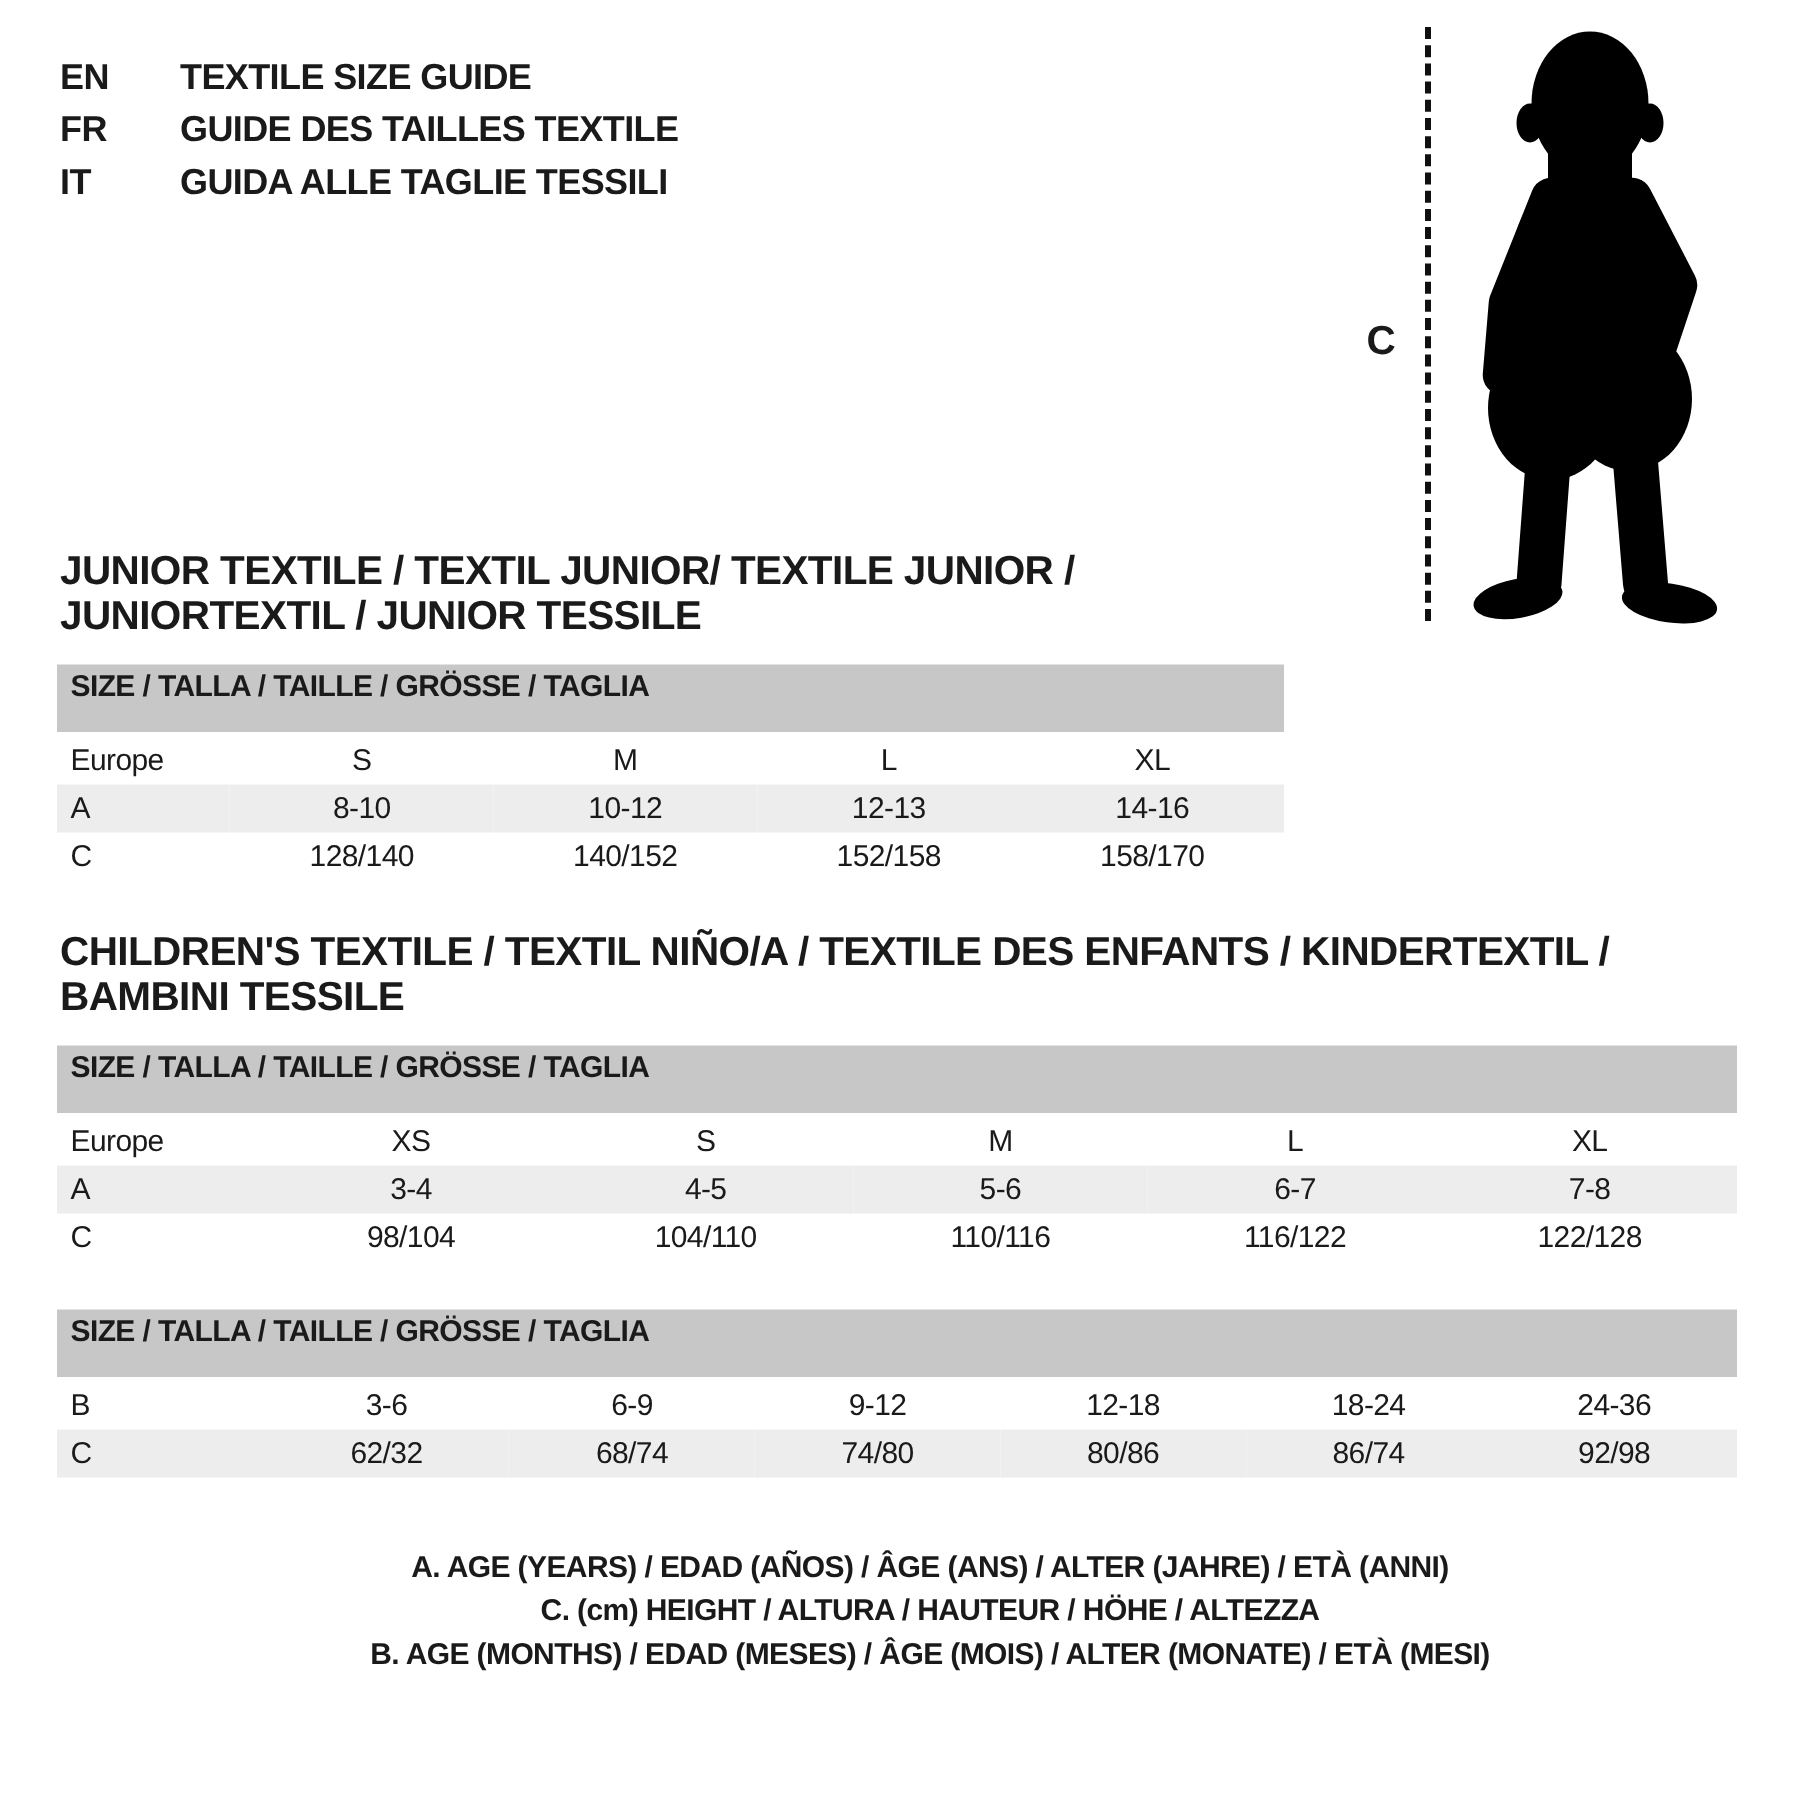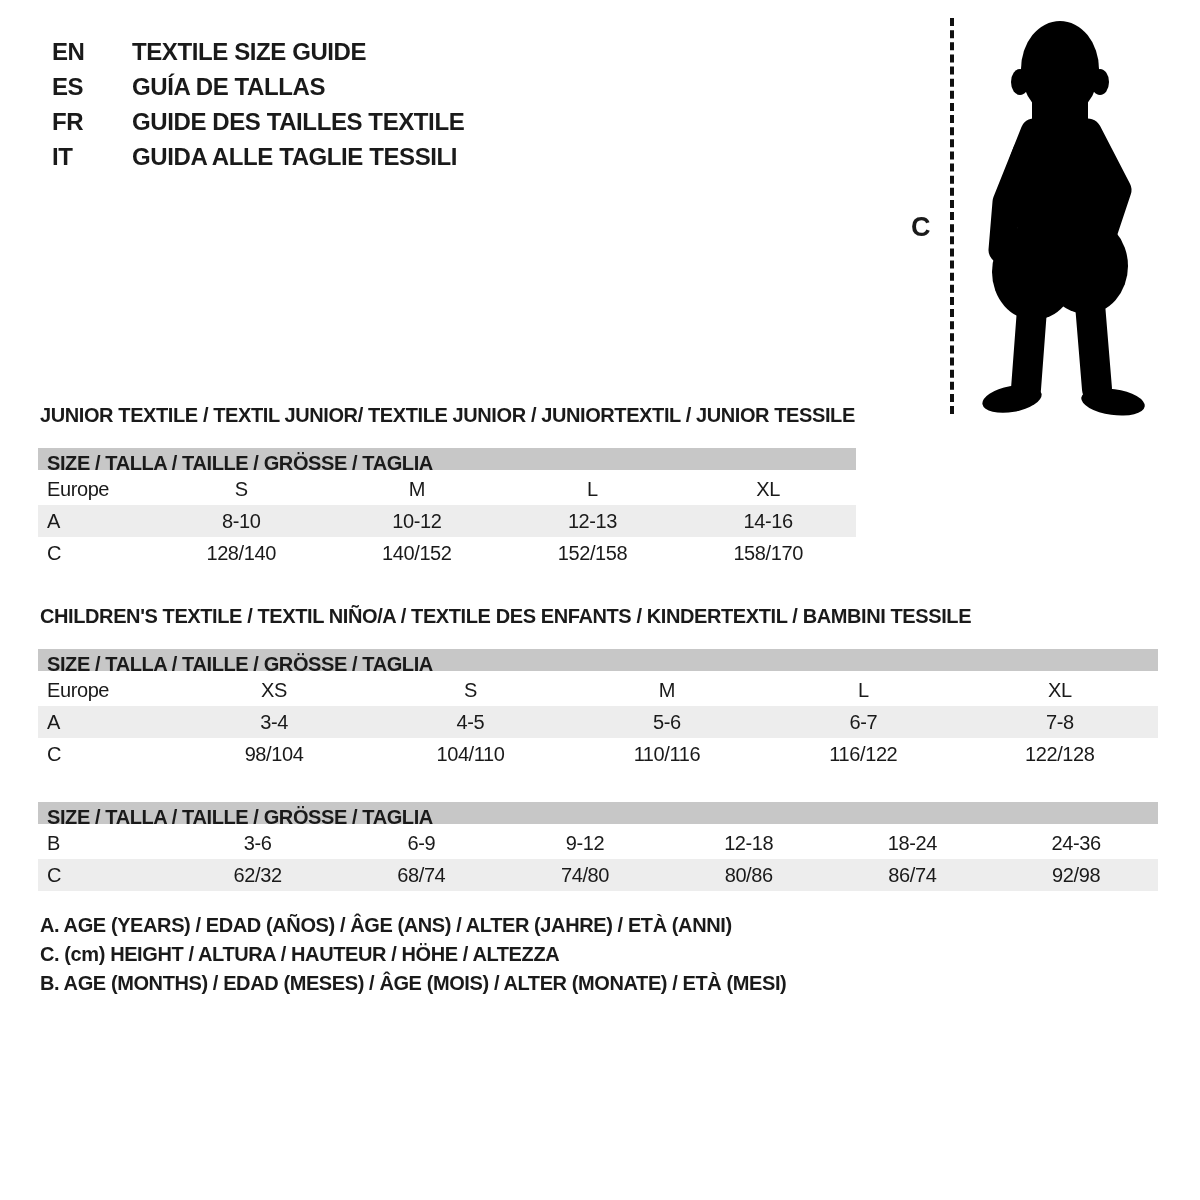--- a/index.html
+++ b/index.html
@@ -4,65 +4,61 @@
 <style>
   html,body{margin:0;padding:0;}
   body{
     width:1200px;height:1200px;position:relative;background:#ffffff;
     font-family:"Liberation Sans",sans-serif;color:var(--text,#1a1a1a);
     font-weight:bold;letter-spacing:-0.4px;overflow:hidden;
   }
   .page{position:absolute;inset:0;}
 
   
-  .langs{list-style:none;margin:0;padding:34px 0 0 52px;}
+  .langs{list-style:none;margin:0;padding:34px 0 0 40px;}
   .langs li{display:flex;font-size:24px;line-height:35px;}
   .langs .code{width:80px;}
 
   
   .figure{position:absolute;left:905px;top:14px;width:250px;height:406px;}
   .fig-label{position:absolute;left:6px;top:198px;font-size:27px;}
   .dash{position:absolute;left:45px;top:4px;height:396px;width:0;border-left:4px dashed #101010;}
   .toddler{position:absolute;left:64px;top:0;width:182px;height:405px;}
 
   
   #tables{padding-left:38px;}
   .table-section{margin-top:32px;}
   .table-section:first-child{margin-top:226px;}
   .table-0{width:818px;}
   .table-1,.table-2{width:1120px;}
-  .section-title{font-size:20px;line-height:30px;margin:0 0 18px 2px;white-space:pre-line;}
+  .section-title{font-size:27px;line-height:30px;margin:0 0 18px 2px;white-space:pre-line;}
   .size-header{
-    background:var(--header-bg,#c7c7c7);height:22px;line-height:31px;
+    background:var(--header-bg,#c7c7c7);height:45px;line-height:31px;
     padding-left:9px;font-size:20px;margin-bottom:3px;
   }
   table.size-table{border-collapse:collapse;table-layout:fixed;width:100%;}
   .size-table td{height:32px;text-align:center;font-size:20px;font-weight:normal;padding:0;}
   .size-table td.row-label{text-align:left;padding-left:9px;}
   .size-table tr:nth-child(even){background:var(--alt-bg,#ededed);}
   .table-0 td.row-label{width:13%;}
   .table-1 td.row-label,.table-2 td.row-label{width:11.5%;}
 
   
-  .legend{margin:20px 0 0 40px;font-size:20px;}
+  .legend{margin:46px 0 0 40px;font-size:20px;text-align:center;}
   .legend div{line-height:29px;}
 </style>
 </head>
 <body style="--header-bg: #c7c7c7; --alt-bg: #ededed; --text: #1a1a1a;">
 
 <div class="page">
 
   <ul class="langs" id="langs">
       <li>
         <span class="code">EN</span>
         <span>TEXTILE SIZE GUIDE</span>
-      </li>
-      <li>
-        <span class="code">ES</span>
-        <span>GUÍA DE TALLAS</span>
       </li>
       <li>
         <span class="code">FR</span>
         <span>GUIDE DES TAILLES TEXTILE</span>
       </li>
       <li>
         <span class="code">IT</span>
         <span>GUIDA ALLE TAGLIE TESSILI</span>
       </li>
     </ul>

